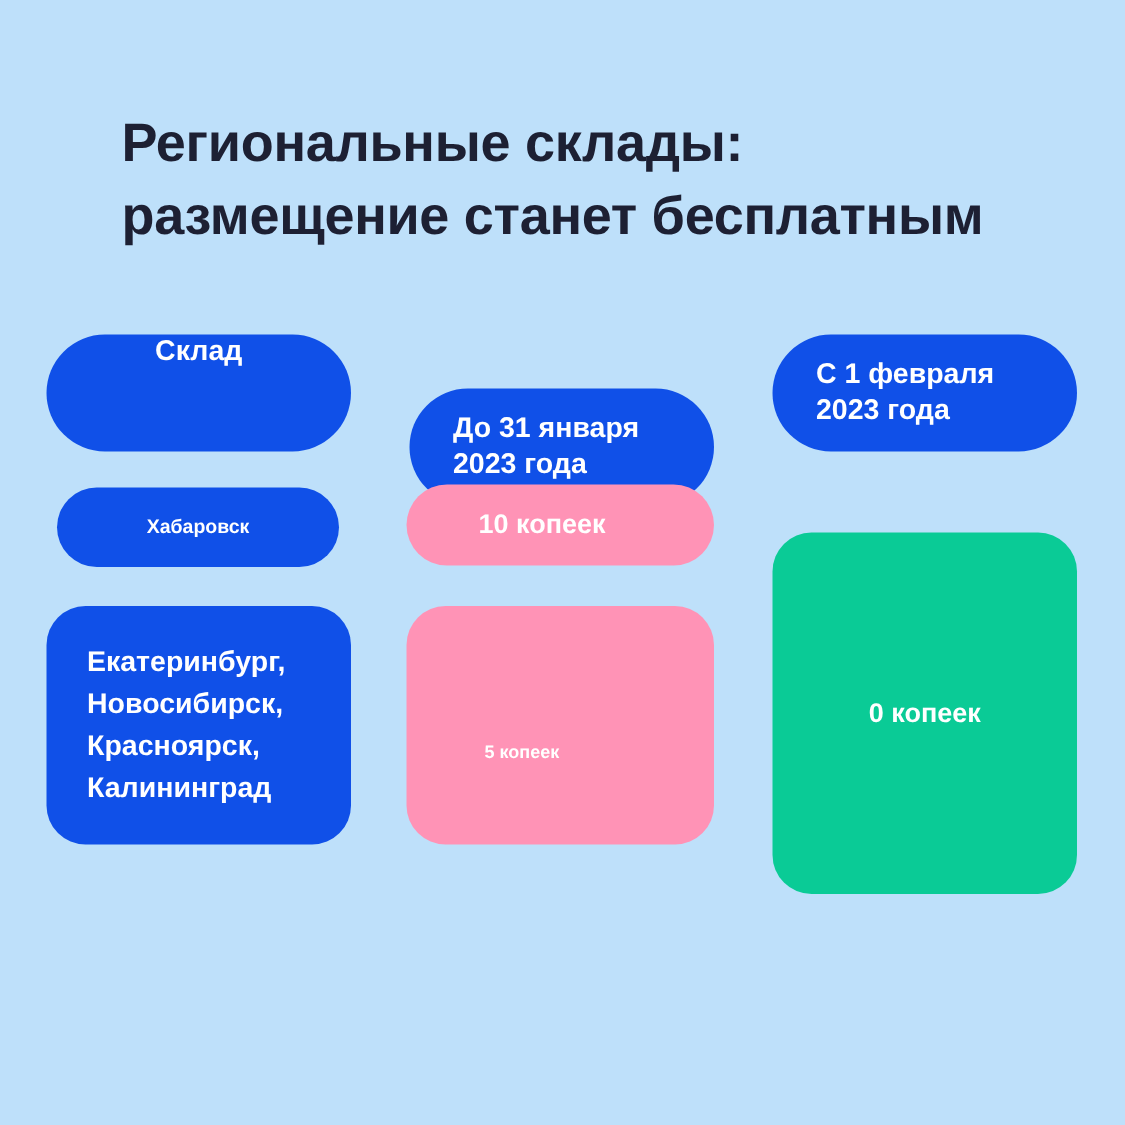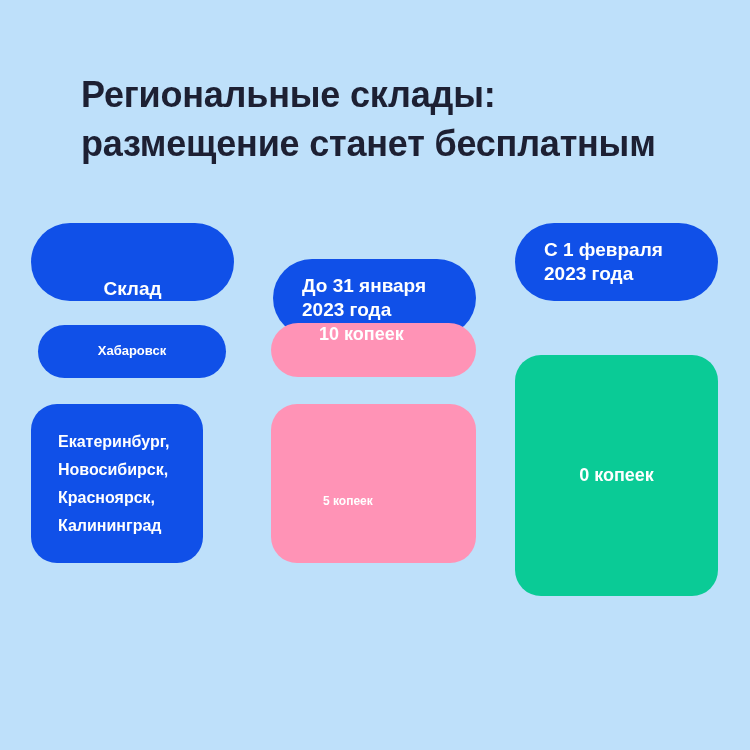--- a/index.html
+++ b/index.html
@@ -64,21 +64,21 @@
   }
 
   .c-blue  { background: #1050e8; }
   .c-pink  { background: #ff93b6; }
   .c-green { background: #0acb96; }
 
   
   .head-1 {
     left: 31px;  top: 223px;  width: 203px; height: 78px;
     border-radius: 39px;
-    align-items: flex-end; justify-content: center;
+    align-items: flex-start; justify-content: center;
     font-size: 19px;
   }
   .head-2 {
     left: 273px; top: 223px;  width: 203px; height: 78px;
     border-radius: 39px;
     align-items: center; justify-content: flex-start;
     padding-left: 29px;
     font-size: 19px;
     margin-top: 36px;
   }
@@ -93,32 +93,32 @@
   
   .r2-city {
     left: 38px;  top: 325px;  width: 188px; height: 53px;
     border-radius: 27px;
     align-items: center; justify-content: center;
     font-size: 13px;
   }
   .r2-price {
     left: 271px; top: 323px;  width: 205px; height: 54px;
     border-radius: 27px;
-    align-items: flex-start; justify-content: flex-start;
+    align-items: center; justify-content: flex-start;
     padding-left: 48px;
     font-size: 18px;
   }
 
   
   .r3-city {
-    left: 31px;  top: 404px;  width: 172px; height: 159px;
+    left: 31px;  top: 404px;  width: 203px; height: 159px;
     border-radius: 26px;
     align-items: center; justify-content: flex-start;
     padding-left: 27px;
-    font-size: 16px;
+    font-size: 19px;
     line-height: 28px;
   }
   .r3-price {
     left: 271px; top: 404px;  width: 205px; height: 159px;
     border-radius: 26px;
     align-items: center; justify-content: flex-start;
     padding-left: 52px;
     padding-top: 36px;
     font-size: 12px;
   }

